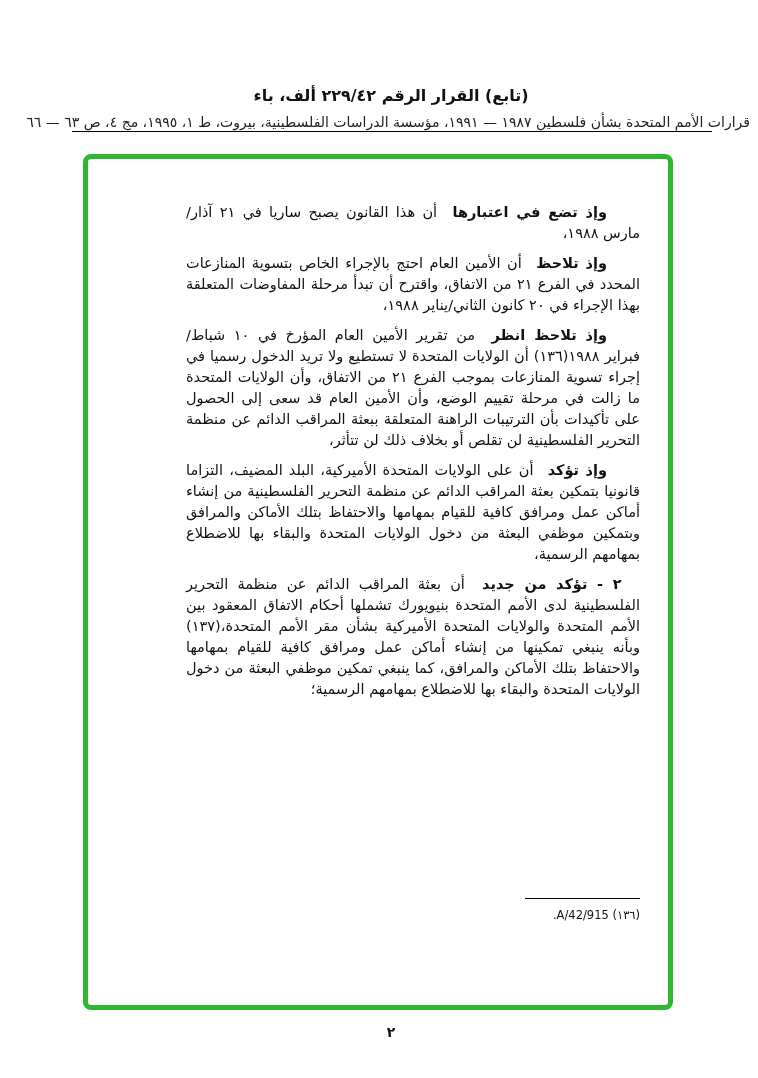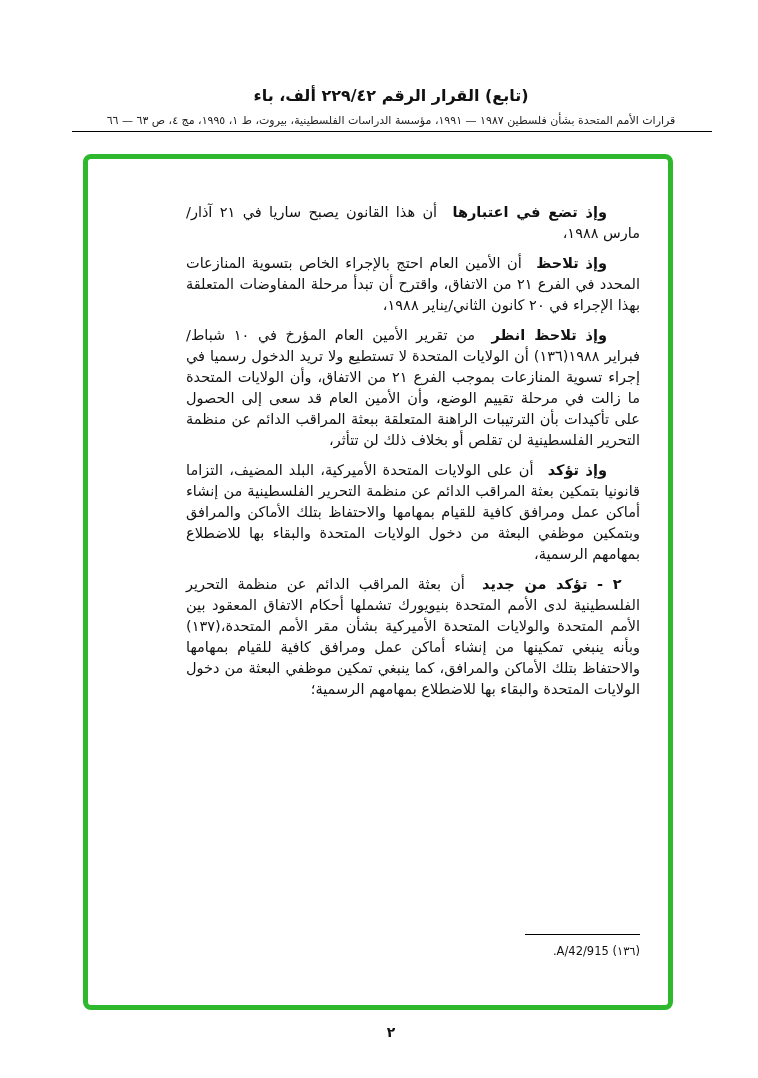--- a/index.html
+++ b/index.html
@@ -23,21 +23,21 @@
     font-size: 16px;
     letter-spacing: 0.2px;
   }
   .citation {
     position: absolute;
     top: 102px;
     left: 20px;
     width: 718px;
     text-align: center;
     direction: rtl;
-    font-size: 11px;
+    font-size: 14px;
     white-space: nowrap;
     color: #222222;
   }
   .citation-rule {
     position: absolute;
     top: 119px;
     left: 60px;
     width: 640px;
     border-top: 1.5px solid #000000;
   }
@@ -66,21 +66,21 @@
     text-indent: 2em;
   }
   .para.numbered {
     text-indent: 1em;
   }
   .lead {
     font-weight: bold;
   }
   .footnote-area {
     position: absolute;
-    top: 918px;
+    top: 882px;
     right: 118px;
     width: 462px;
     direction: rtl;
     font-size: 11.5px;
   }
   .fn-rule {
     width: 115px;
     border-top: 1.5px solid #000000;
     margin-bottom: 7px;
   }

